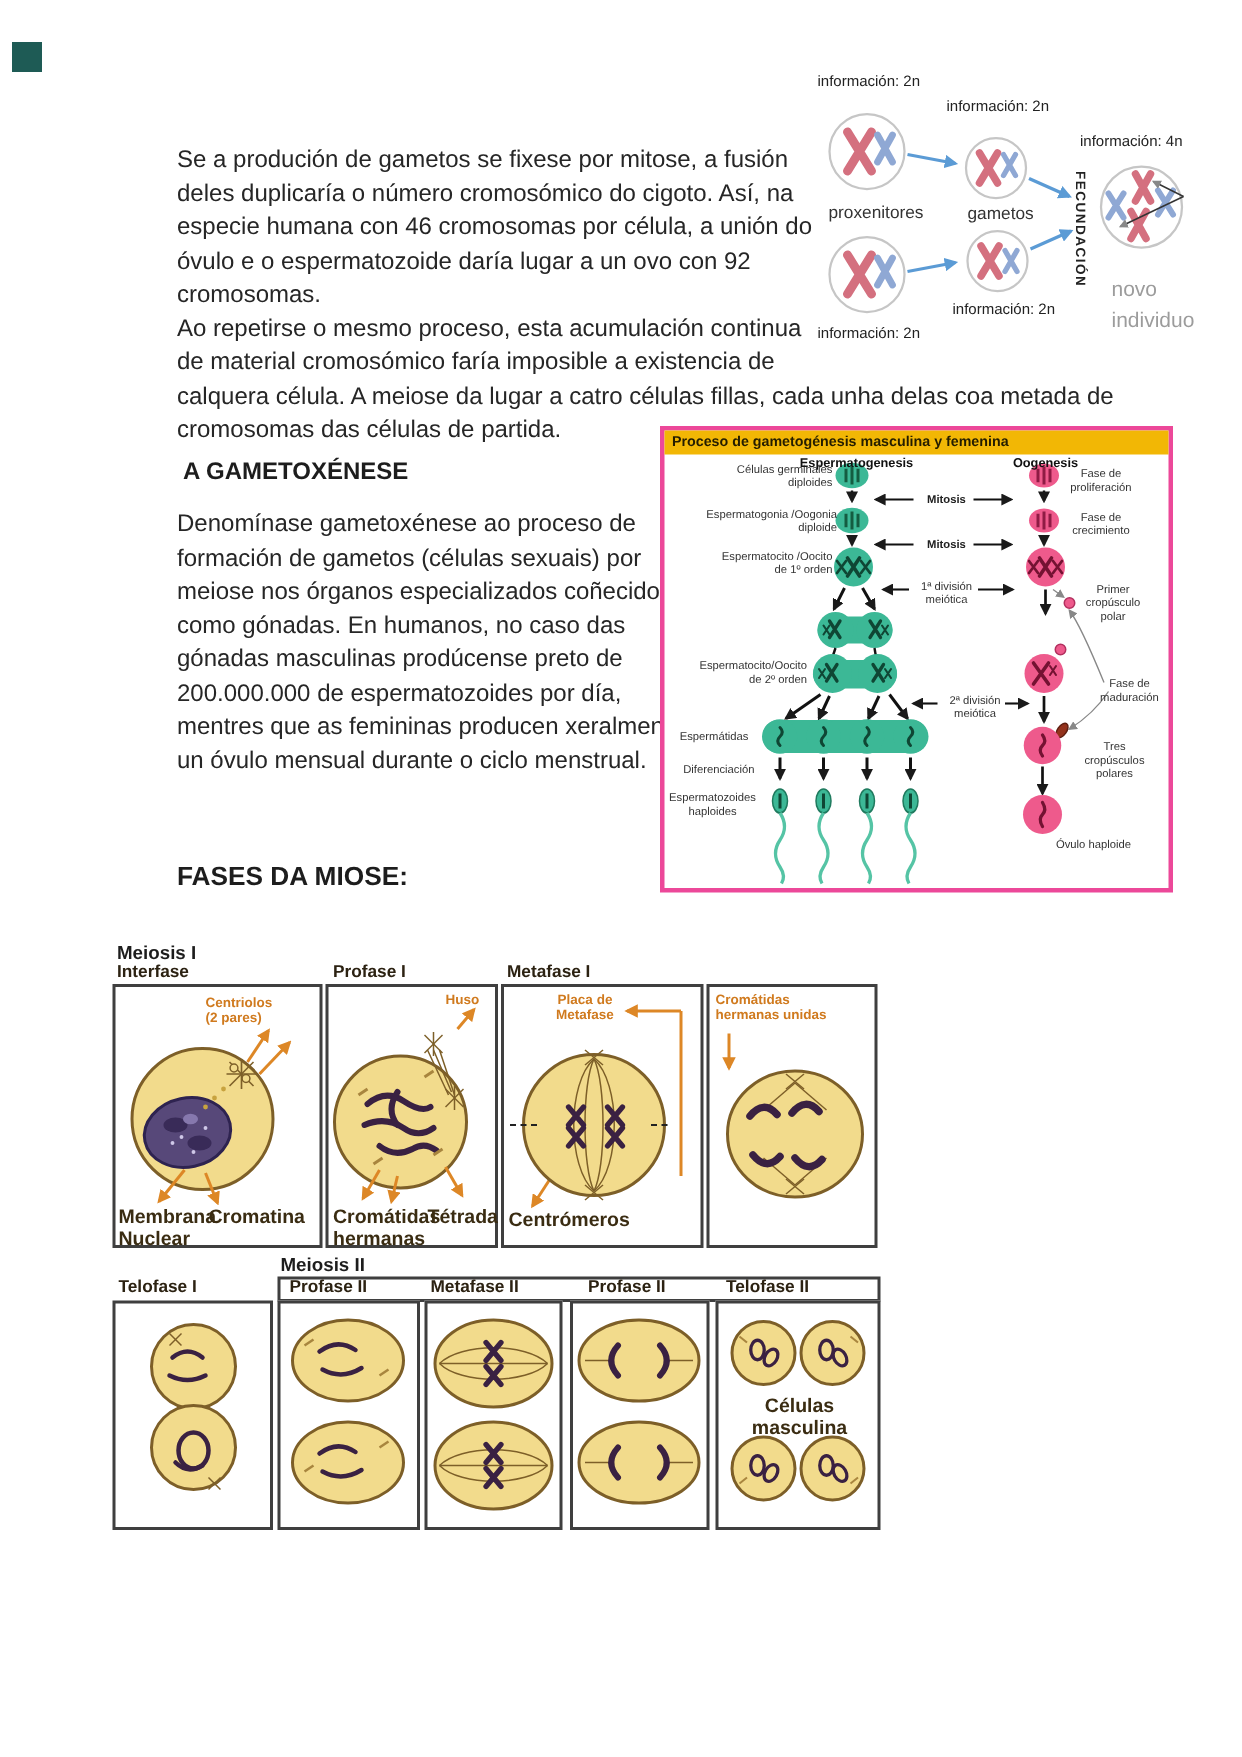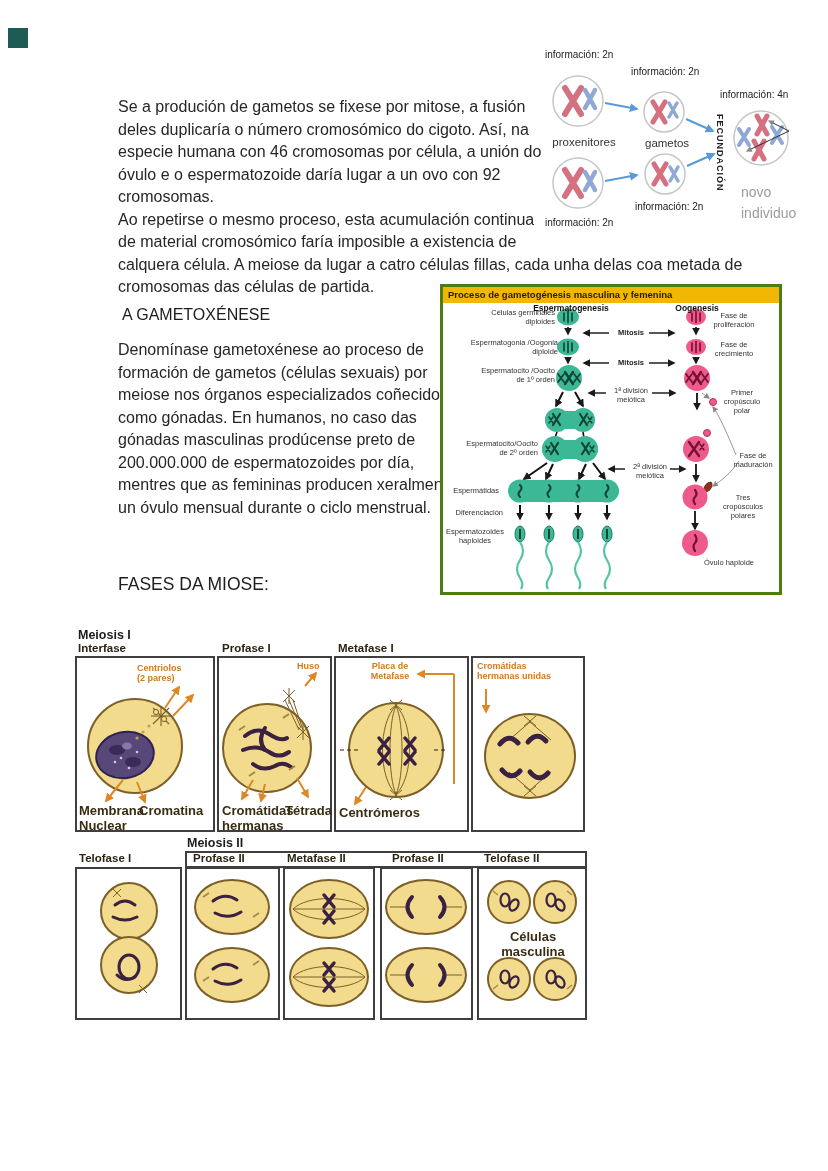--- a/index.html
+++ b/index.html
@@ -1,21 +1,21 @@
 <!DOCTYPE html>
 <html><head>
 <meta charset="utf-8">
 <style>
   html,body{margin:0;padding:0;background:#ffffff;}
   .page{position:relative;width:828px;height:1171px;background:#fff;overflow:hidden;
         font-family:"Liberation Sans",sans-serif;color:#242424;}
   .abs{position:absolute;}
   .ml{white-space:pre-line;}
   .body-text{font-size:16px;line-height:22.5px;color:#262626;}
-  .h-bold{font-weight:normal;color:#1d1d1d;}
+  .h-bold{font-weight:bold;color:#1d1d1d;}
   .info{font-size:10px;color:#222;}
   .fig-label{font-size:11.5px;color:#333;}
   .gam-header{font-size:8.5px;font-weight:bold;color:#111;}
   .small-label{font-size:7.5px;line-height:1.18;color:#333;text-align:center;}
   .mid-label{font-size:7.5px;font-weight:bold;color:#222;line-height:1.2;}
   .o-label{font-size:9px;font-weight:bold;color:#d07a1e;line-height:1.15;}
   .d-label{font-size:13px;font-weight:bold;color:#3a2c12;line-height:1.15;}
   .p-title{font-size:11.5px;font-weight:bold;color:#2c2212;}
   .panel{position:absolute;border:2px solid #3f3f3f;background:#fff;box-sizing:border-box;}
   .vertical{writing-mode:vertical-rl;letter-spacing:1px;}
@@ -110,21 +110,21 @@
   <div class="abs h-bold" style="left:122px;top:306px;font-size:16px;">A GAMETOXÉNESE</div>
   <div class="abs body-text ml" style="left:118px;top:339px;width:340px;">Denomínase gametoxénese ao proceso de
 formación de gametos (células sexuais) por
 meiose nos órganos especializados coñecidos
 como gónadas. En humanos, no caso das
 gónadas masculinas prodúcense preto de
 200.000.000 de espermatozoides por día,
 mentres que as femininas producen xeralmente
 un óvulo mensual durante o ciclo menstrual.</div>
 
-  <div class="abs" style="left:440px;top:284px;width:342px;height:311px;border:3px solid #4d7c0f;background:#fff;box-sizing:border-box;">
+  <div class="abs" style="left:440px;top:284px;width:342px;height:311px;border:3px solid #ec4899;background:#fff;box-sizing:border-box;">
     <div style="background:#f2b705;color:#241d00;font-size:9.5px;font-weight:bold;padding:2px 5px;height:12px;line-height:12px;">Proceso de gametogénesis masculina y femenina</div>
     <div style="position:relative;width:336px;height:289px;">
       <svg width="336" height="289" viewBox="0 0 336 289" style="position:absolute;left:0;top:0;">
 
         <ellipse cx="125" cy="14" rx="11" ry="8.5" fill="#3cb896"></ellipse>
         <g stroke="#145c41" stroke-width="2">
             <line x1="121" y1="9.5" x2="121" y2="18.5"></line>
             <line x1="125" y1="8" x2="125" y2="20"></line>
             <line x1="129" y1="9.5" x2="129" y2="18.5"></line>
           </g>

